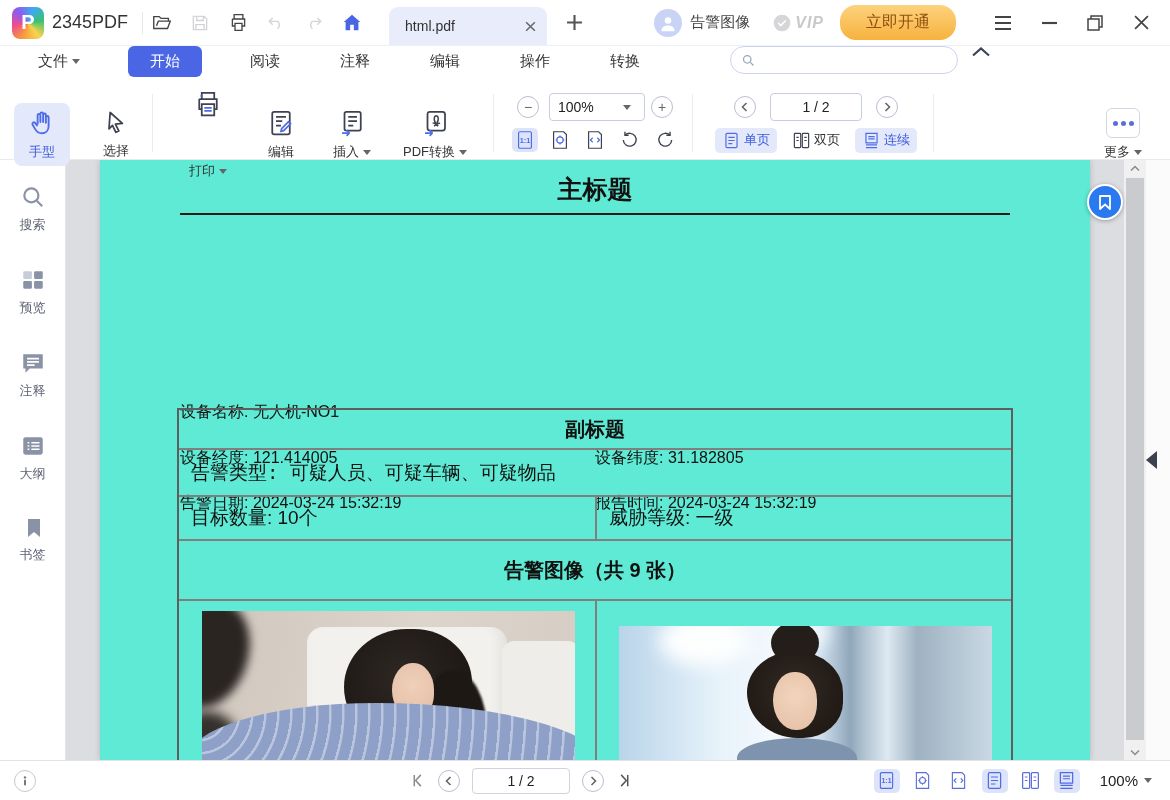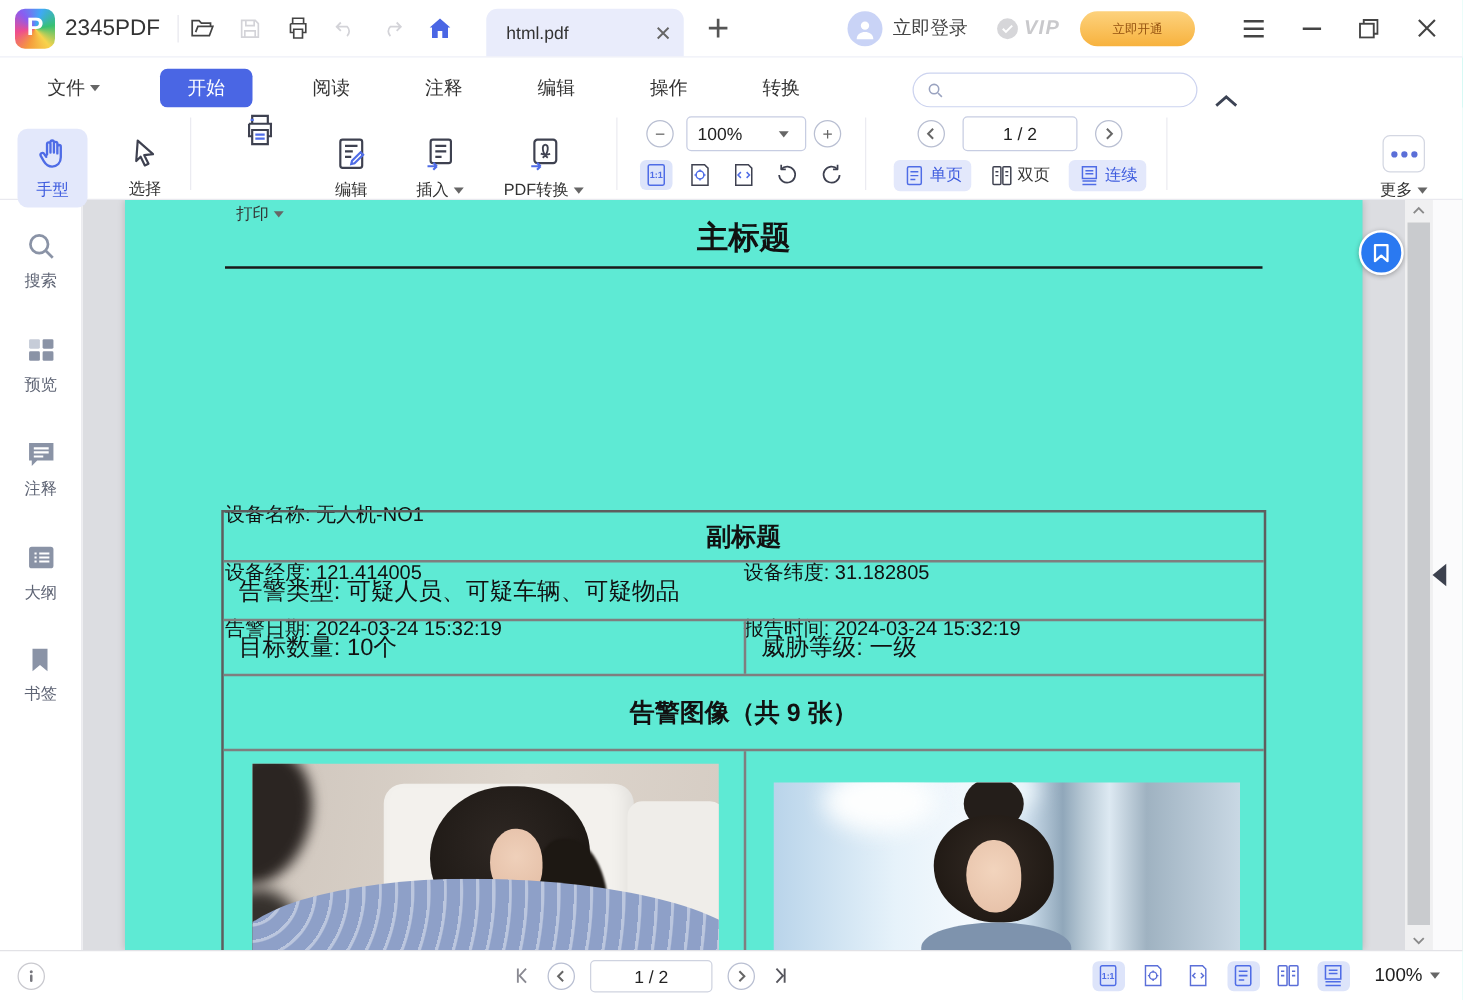--- a/index.html
+++ b/index.html
@@ -19,28 +19,28 @@
   .tab { height:38px; align-self:flex-end; margin-left:18px; width:158px;
     background:#e9ecfb; border-radius:9px 9px 0 0; display:flex; align-items:center;
     padding:0 10px 0 16px; }
   .tab-title { font-size:14px; color:#333; flex:1; }
   .titlebar-right { margin-left:auto; display:flex; align-items:center; }
   .avatar { width:28px; height:28px; border-radius:50%; background:#c9d3f6; overflow:hidden;
     display:flex; align-items:center; justify-content:center; }
   .login { font-size:15px; color:#444; margin:0 22px 0 8px; cursor:pointer; }
   .vipbadge { display:flex; align-items:center; color:#c9c9cc; font-weight:bold; font-style:italic;
     font-size:16px; letter-spacing:1px; margin-right:16px; }
-  .upgrade { background:linear-gradient(180deg,#fdd27d,#f7b23e); color:#93500f; font-size:10px;
+  .upgrade { background:linear-gradient(180deg,#fdd27d,#f7b23e); color:#93500f; font-size:16px;
     padding:7px 26px; border-radius:16px; border:none; cursor:pointer; }
   .winctl { display:flex; align-items:center; margin:0 6px 0 24px; }
   .winctl .qicon { width:46px; }
 
   
   .menubar { position:absolute; left:0; top:46px; width:1008px; height:40px; background:#fff;
-    display:flex; align-items:flex-end; z-index:25; }
+    display:flex; align-items:flex-start; z-index:25; }
   .menu-item { font-size:15px; color:#333; padding:6px 12px; margin-left:36px; cursor:pointer;
     display:flex; align-items:center; gap:4px; border-radius:6px; }
   .menu-item.active { background:#4a66e4; color:#fff; padding:6px 22px; }
   .caret { width:0; height:0; border-left:4px solid transparent; border-right:4px solid transparent;
     border-top:5px solid #666; display:inline-block; }
   .searchbox { margin-left:auto; width:228px; height:28px; border:1px solid #ccd3ef; border-radius:14px;
     display:flex; align-items:center; padding:0 10px; gap:6px; }
   .searchbox input { border:none; outline:none; flex:1; font-size:13px; background:transparent; }
   .collapse-up { margin:0 18px 0 14px; cursor:pointer; }
 
@@ -70,37 +70,37 @@
     padding:3px 7px; border-radius:5px; cursor:pointer; }
   .viewmode.active { background:#e3e8fb; color:#3d5bde; }
   .morebox { width:34px; height:30px; border:1px solid #d4d7e2; border-radius:6px;
     display:flex; align-items:center; justify-content:center; gap:3px; }
   .morebox i { width:5px; height:5px; border-radius:50%; background:#5b6fd8; }
 
   
   .sidebar { position:absolute; left:0; top:160px; width:66px; height:600px; background:#fff;
     border-right:1px solid #e5e5ea; display:flex; flex-direction:column; align-items:center;
     padding-top:24px; gap:33px; z-index:20; }
-  .side-item { display:flex; flex-direction:column; align-items:flex-start; gap:6px; cursor:pointer; }
+  .side-item { display:flex; flex-direction:column; align-items:flex-end; gap:6px; cursor:pointer; }
   .side-item span { font-size:13px; color:#5f6575; }
 
   
   .main { position:absolute; left:66px; top:160px; width:1104px; height:600px;
     background:#dcdde1; overflow:hidden; }
   .page { position:absolute; left:34px; top:0; width:990px; height:600px; background:#5eead4;
     box-shadow:0 0 6px rgba(0,0,0,.18); }
   .doc-title { position:absolute; left:0; top:13px; width:100%; text-align:center;
     font-size:25px; font-weight:bold; color:#111; }
   .doc-rule { position:absolute; left:80px; top:53px; width:830px; height:2px; background:#1a1a1a; }
   .doc-line { position:absolute; font-size:16px; color:#111; }
   .doc-table { position:absolute; left:77px; top:248px; width:836px; border:2px solid #5e5e5e; }
   .trow { border-top:2px solid #7f7f7f; display:flex; align-items:center; }
   .trow:first-child { border-top:none; }
   .tcell-head { width:100%; text-align:center; font-size:20px; font-weight:bold; color:#111; }
-  .tcell-full { padding-left:12px; font-size:19px; color:#111; }
+  .tcell-full { padding-left:12px; font-size:19px; color:#111;font-family:Liberation Mono, monospace; }
   .tcell-half { width:50%; padding-left:12px; font-size:19px; color:#111; align-self:stretch;
     display:flex; align-items:center; }
   .tcell-half + .tcell-half { border-left:2px solid #7f7f7f; }
   .imgrow { height:163px; align-items:flex-start; }
   .imgcell { width:50%; height:100%; position:relative; }
   .imgcell + .imgcell { border-left:2px solid #7f7f7f; }
 
   
   .photoL { position:absolute; left:23px; top:10px; width:373px; height:170px;
     background:linear-gradient(100deg,#cfc6bd,#ddd5cc 55%,#d5ccc3); overflow:hidden; }
@@ -210,21 +210,21 @@
         <path d="M8 1v14M1 8h14"></path>
       </svg>
   </div>
   <div class="titlebar-right">
     <div class="avatar">
       <svg width="20" height="20" viewBox="0 0 24 24" fill="#fff">
           <circle cx="12" cy="9" r="4"></circle>
           <path d="M4 22c0-5 4-7 8-7s8 2 8 7z"></path>
         </svg>
     </div>
-    <span class="login">立即登录</span>
+    <span class="login">告警图像</span>
     <div class="vipbadge">
       <svg width="20" height="20" viewBox="0 0 24 24" fill="#d6d6d9" style="margin-right:3px;">
           <circle cx="12" cy="12" r="10"></circle>
           <path d="m7.5 12 3 3 6-6" stroke="#fff" stroke-width="2" fill="none"></path>
         </svg>
       <span>VIP</span>
     </div>
     <button class="upgrade">立即开通</button>
     <div class="winctl">
       <div class="qicon">

